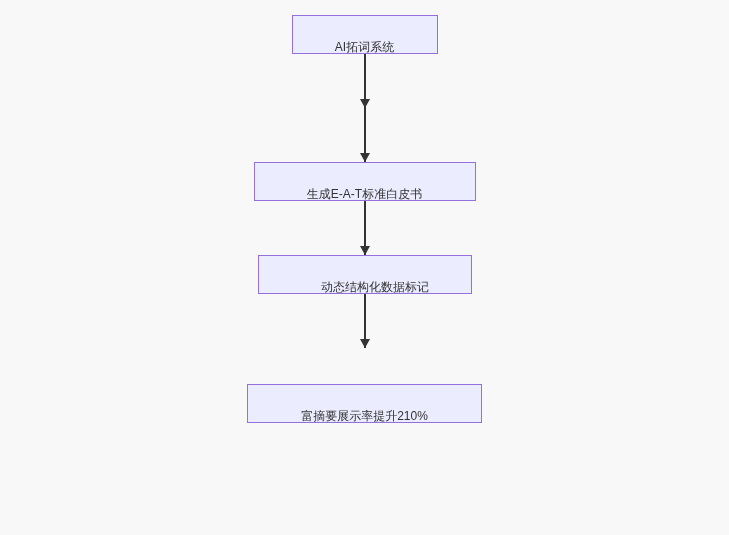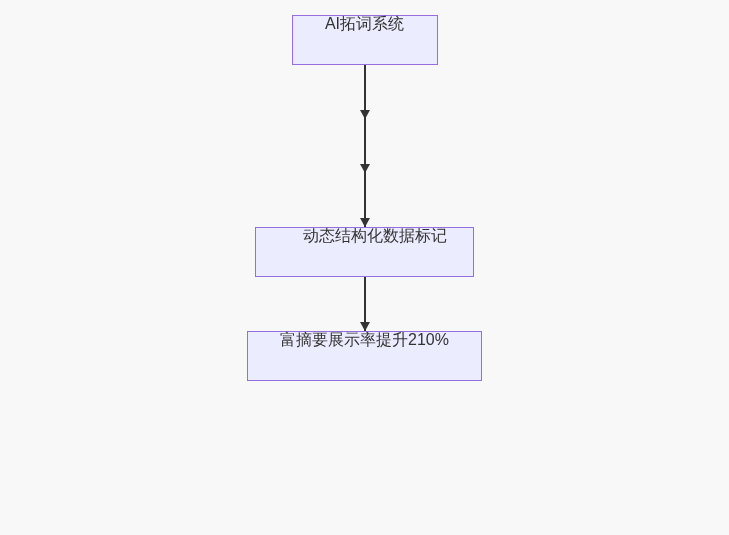--- a/index.html
+++ b/index.html
@@ -19,37 +19,37 @@
     position: absolute;
     top: 15px;
     left: 0;
     right: 0;
     display: flex;
     flex-direction: column;
     align-items: center;
   }
   .node {
     box-sizing: border-box;
-    height: 50px;
+    height: 39px;
     border: 1px solid #9370db;
     background: #ececff;
     color: #333333;
-    font-size: 16px;
+    font-size: 12px;
     line-height: 1;
     display: flex;
-    align-items: flex-start;
+    align-items: flex-end;
     justify-content: center;
     white-space: nowrap;
     padding: 0 26px;
   }
   .n1 { min-width: 146px; }
   .n2 { min-width: 193px; }
   .n3 { min-width: 222px; }
   .n4 { min-width: 214px; padding-left: 47px; }
-  .n5 { min-width: 235px; }
+  .n5 { min-width: 235px; margin-top: 36px; }
   .edge {
     position: relative;
     width: 2px;
     height: 54px;
     background: #333333;
   }
   .edge .arrowhead {
     position: absolute;
     bottom: 0;
     left: 50%;
@@ -73,20 +73,23 @@
 
     <div class="edge">
       <span class="arrowhead"></span>
     </div>
 
 
     <div class="edge">
       <span class="arrowhead"></span>
     </div>
 
+    <div class="node n3">
+      <span>生成E-A-T标准白皮书</span>
+    </div>
 
     <div class="edge">
       <span class="arrowhead"></span>
     </div>
 
     <div class="node n4">
       <span>动态结构化数据标记</span>
     </div>
 
     <div class="edge">

